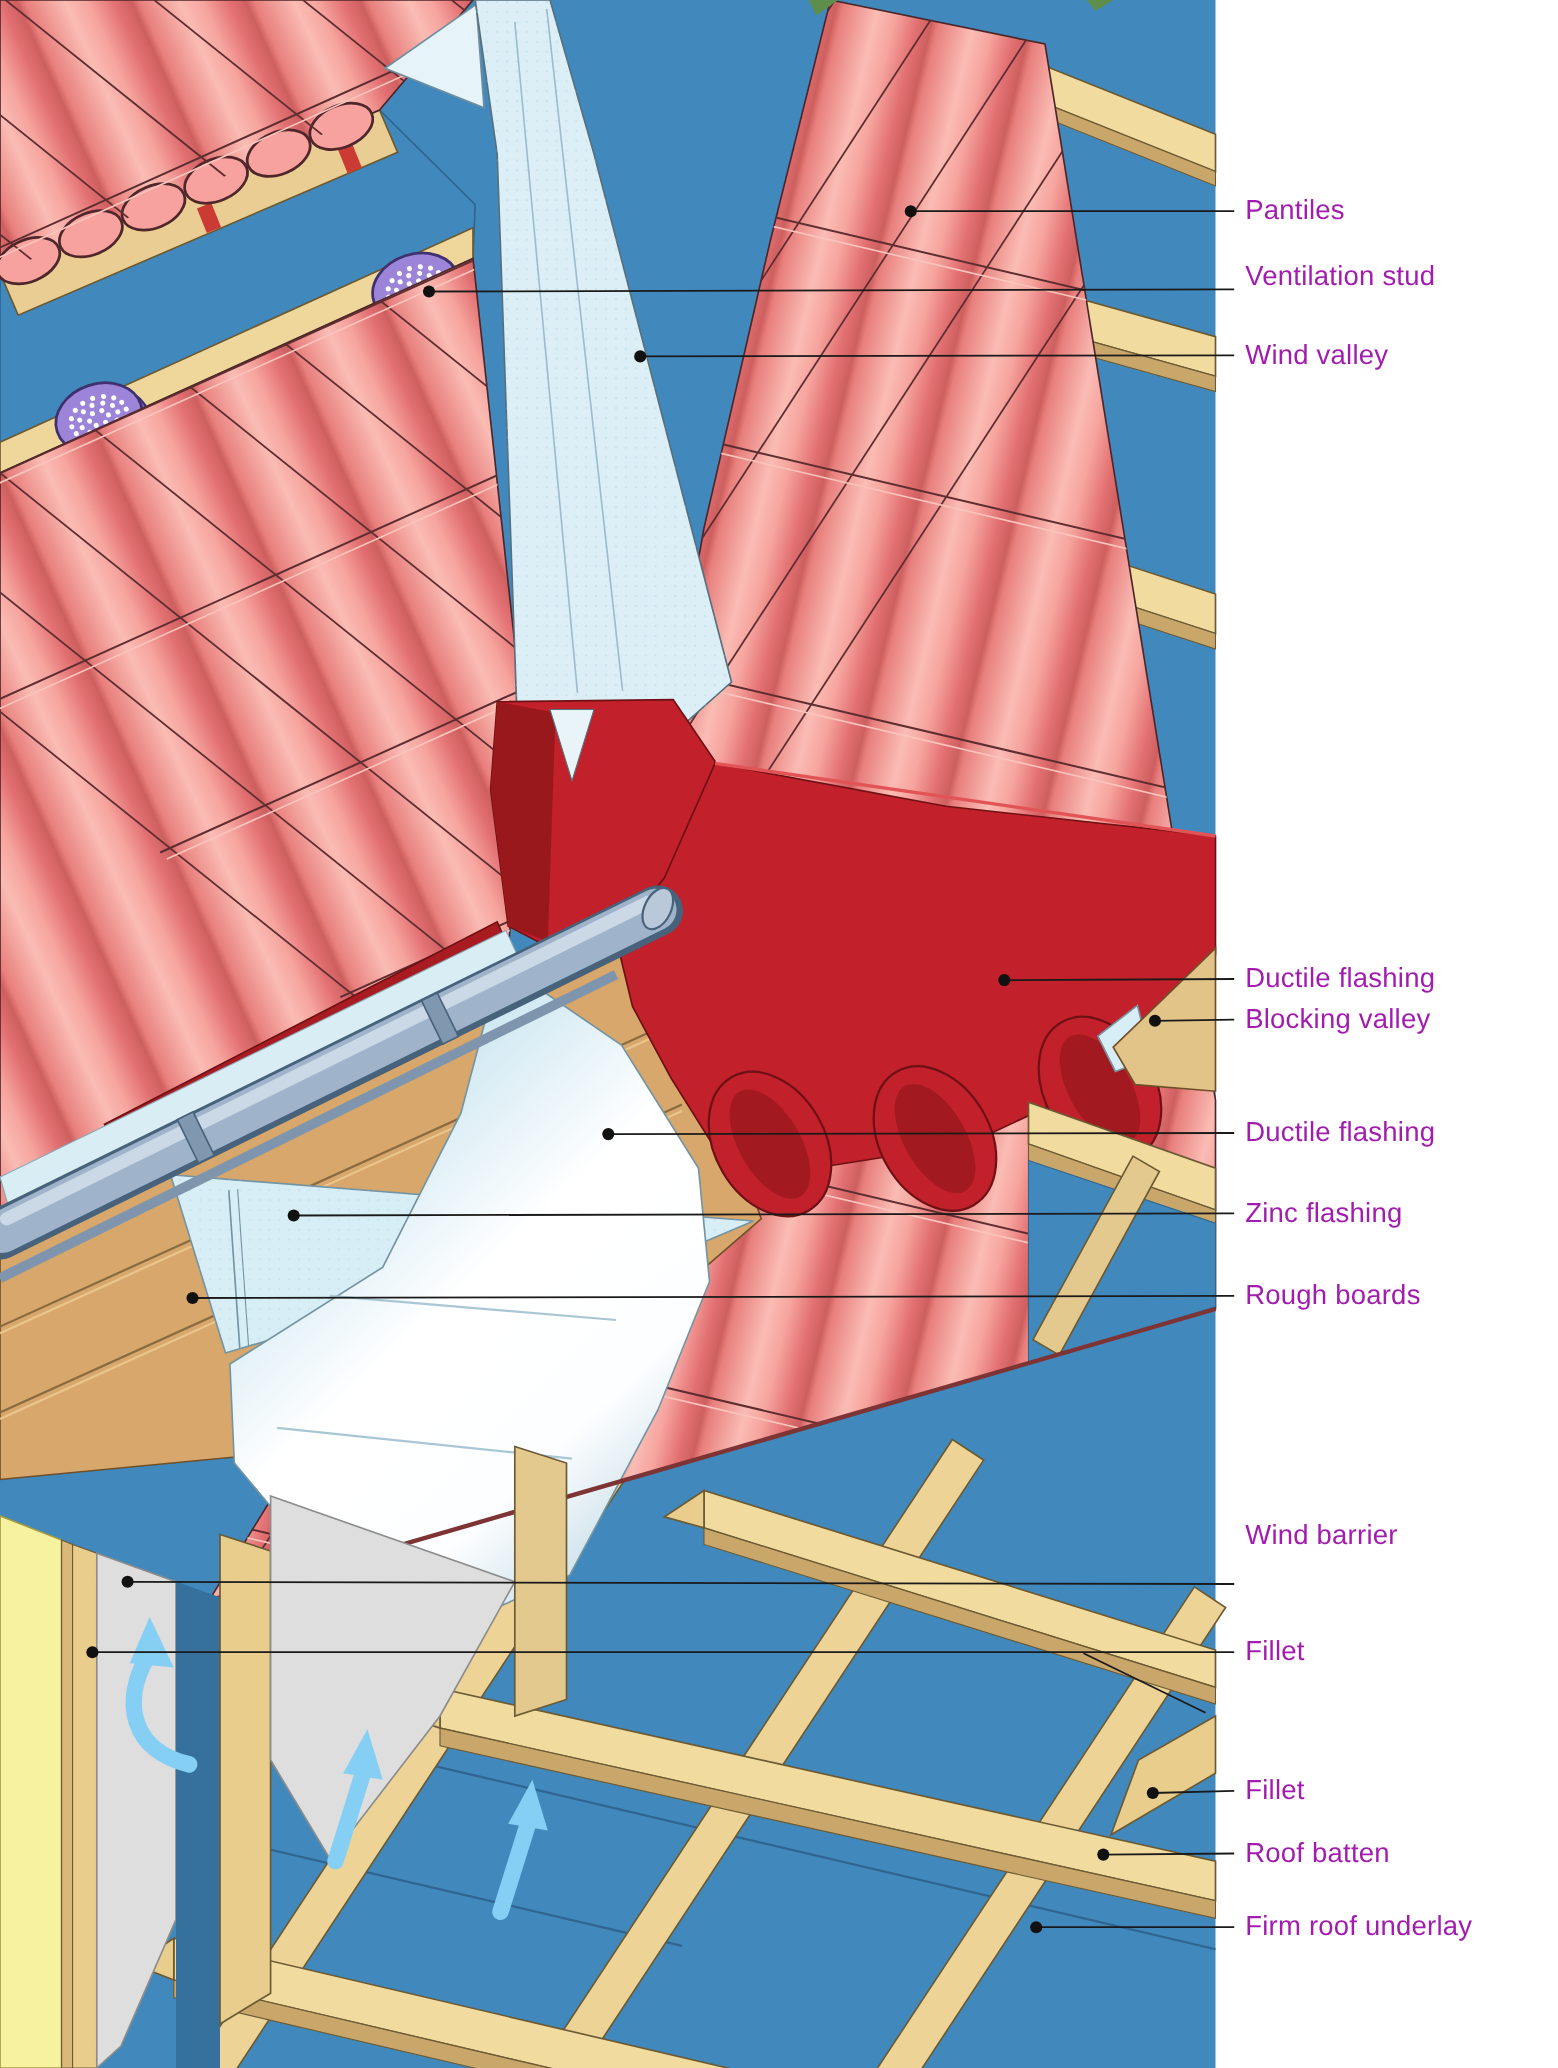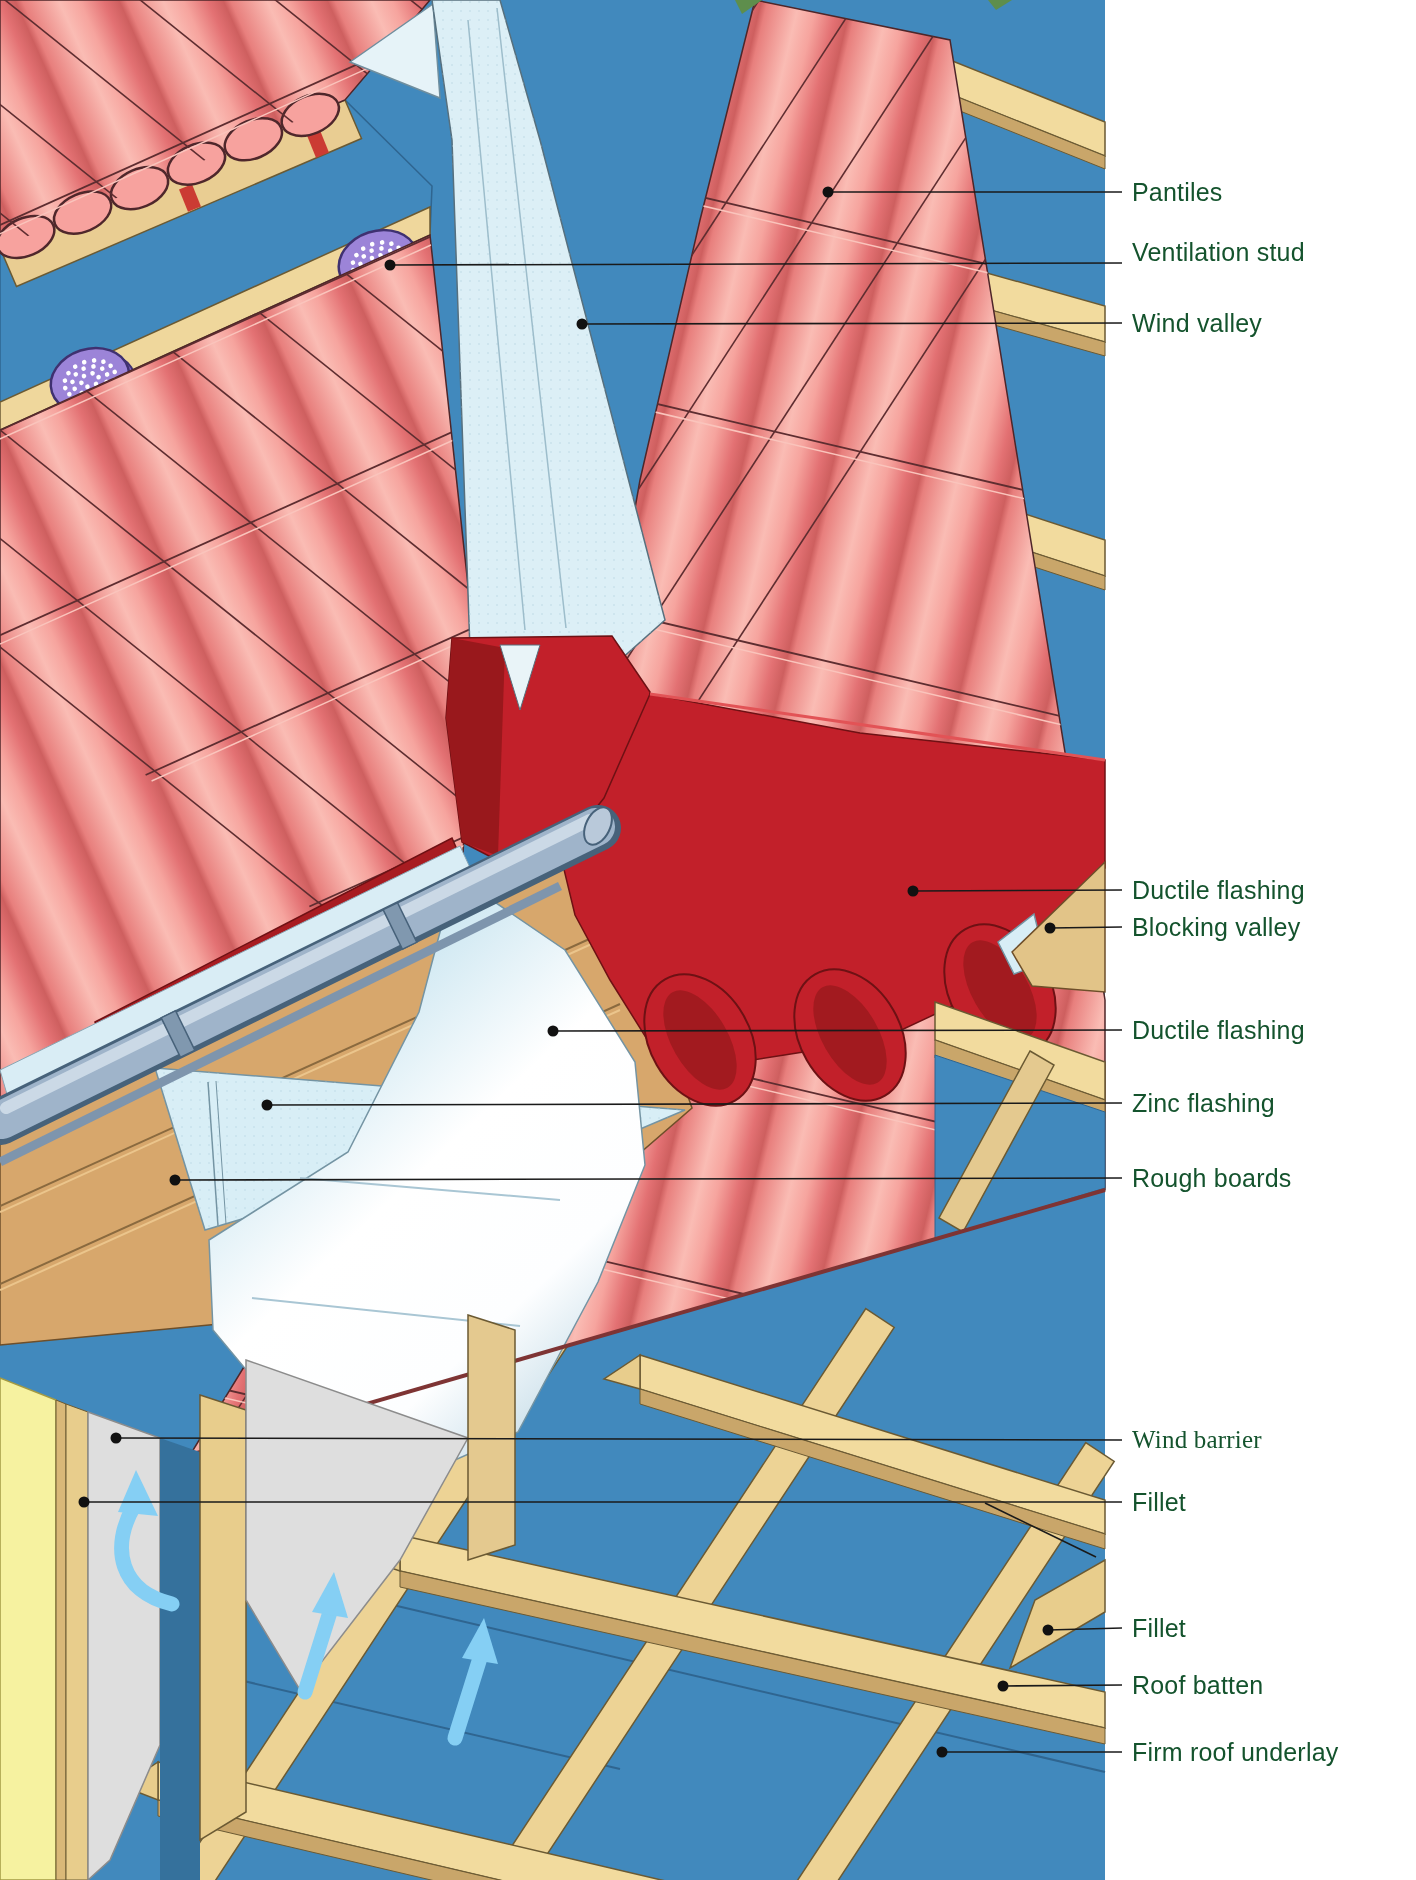--- a/index.html
+++ b/index.html
@@ -1,20 +1,20 @@
 <!DOCTYPE html>
 <html><head>
 <meta charset="utf-8">
 <style>
   html,body{margin:0;padding:0;background:#ffffff;}
   #stage{position:relative;width:1416px;height:1880px;background:#ffffff;overflow:hidden;
          font-family:"Liberation Sans", sans-serif;}
   #art{position:absolute;left:0;top:0;}
   .label{position:absolute;left:1132px;transform:translateY(-50%);
-         font-size:25px;color:#14532d;white-space:nowrap;letter-spacing:0.2px;}
+         font-size:25px;color:#a21caf;white-space:nowrap;letter-spacing:0.2px;}
 </style>
 </head>
 <body>
 
 <div id="stage">
 <svg id="art" width="1416" height="1880" viewBox="0 0 1416 1880">
   <defs>
     <linearGradient id="rgrad" gradientUnits="userSpaceOnUse" x1="763" y1="-6" x2="848.6" y2="14.2" spreadMethod="repeat">
       <stop offset="0" stop-color="#CE5F5F"></stop>
           <stop offset="0.07" stop-color="#E87F7D"></stop>
@@ -375,19 +375,19 @@
 </svg>
 <div id="labels">
       <div class="label" style="top: 192px;">Pantiles</div>
       <div class="label" style="top: 252px; text-align: right;">Ventilation stud</div>
       <div class="label" style="top: 323px;">Wind valley</div>
       <div class="label" style="top: 890px;">Ductile flashing</div>
       <div class="label" style="top: 927px;">Blocking valley</div>
       <div class="label" style="top: 1030px;">Ductile flashing</div>
       <div class="label" style="top: 1103px;">Zinc flashing</div>
       <div class="label" style="top: 1178px;">Rough boards</div>
-      <div class="label" style="top: 1440px; font-family: Liberation Serif, serif;">Wind barrier</div>
+      <div class="label" style="top: 1396px;">Wind barrier</div>
       <div class="label" style="top: 1502px;">Fillet</div>
       <div class="label" style="top: 1628px;">Fillet</div>
       <div class="label" style="top: 1685px;">Roof batten</div>
       <div class="label" style="top: 1752px;">Firm roof underlay</div>
     </div>
 </div>
 
 </body></html>

